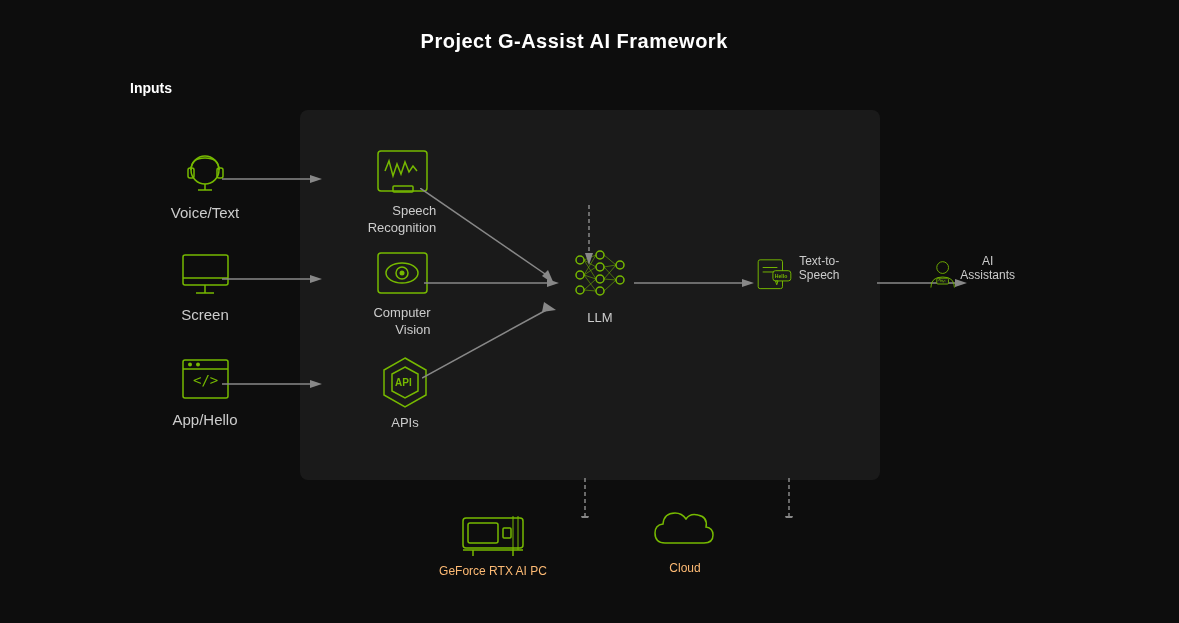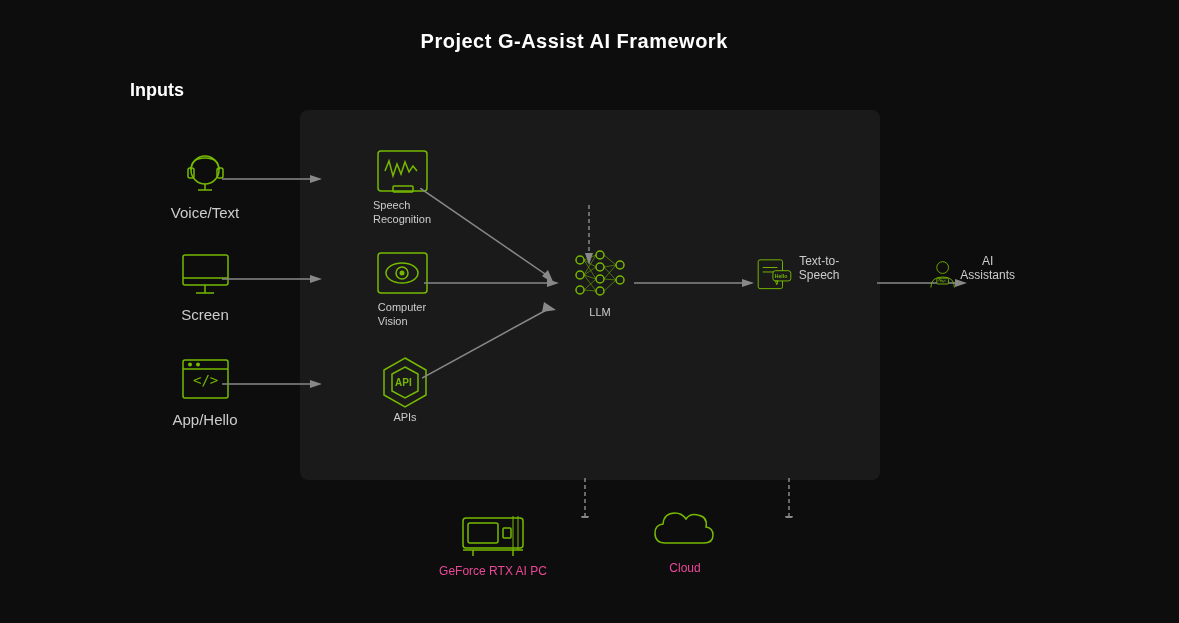--- a/index.html
+++ b/index.html
@@ -33,21 +33,21 @@
       font-weight: bold;
       letter-spacing: 0.5px;
     }
 
     
     .inputs-label {
       position: absolute;
       top: 80px;
       left: 130px;
       color: #fff;
-      font-size: 18px;
+      font-size: 14px;
       font-weight: bold;
     }
 
     
     .framework-box {
       position: absolute;
       top: 110px;
       left: 300px;
       width: 580px;
       height: 370px;
@@ -75,22 +75,23 @@
     .fw-item {
       position: absolute;
       display: flex;
       flex-direction: column;
       align-items: center;
       width: 90px;
     }
 
     .fw-item .fw-label {
       color: #ccc;
-      font-size: 11px;
-      text-align: left;
+      font-size: 13px;
+      text-align: right;
+      margin-top: 5px;
       line-height: 1.3;
     }
 
     
     .output-item {
       position: absolute;
       display: flex;
       flex-direction: row;
       align-items: flex-start;
       width: 90px;
@@ -106,21 +107,21 @@
     
     .bottom-item {
       position: absolute;
       display: flex;
       flex-direction: column;
       align-items: center;
       width: 110px;
     }
 
     .bottom-item .label {
-      color: #ec4899;
+      color: #fdba74;
       font-size: 12px;
       text-align: center;
       margin-top: 6px;
     }
 
     
     .green-stroke {
       stroke: #76b900;
       fill: none;
       stroke-width: 1.5;

